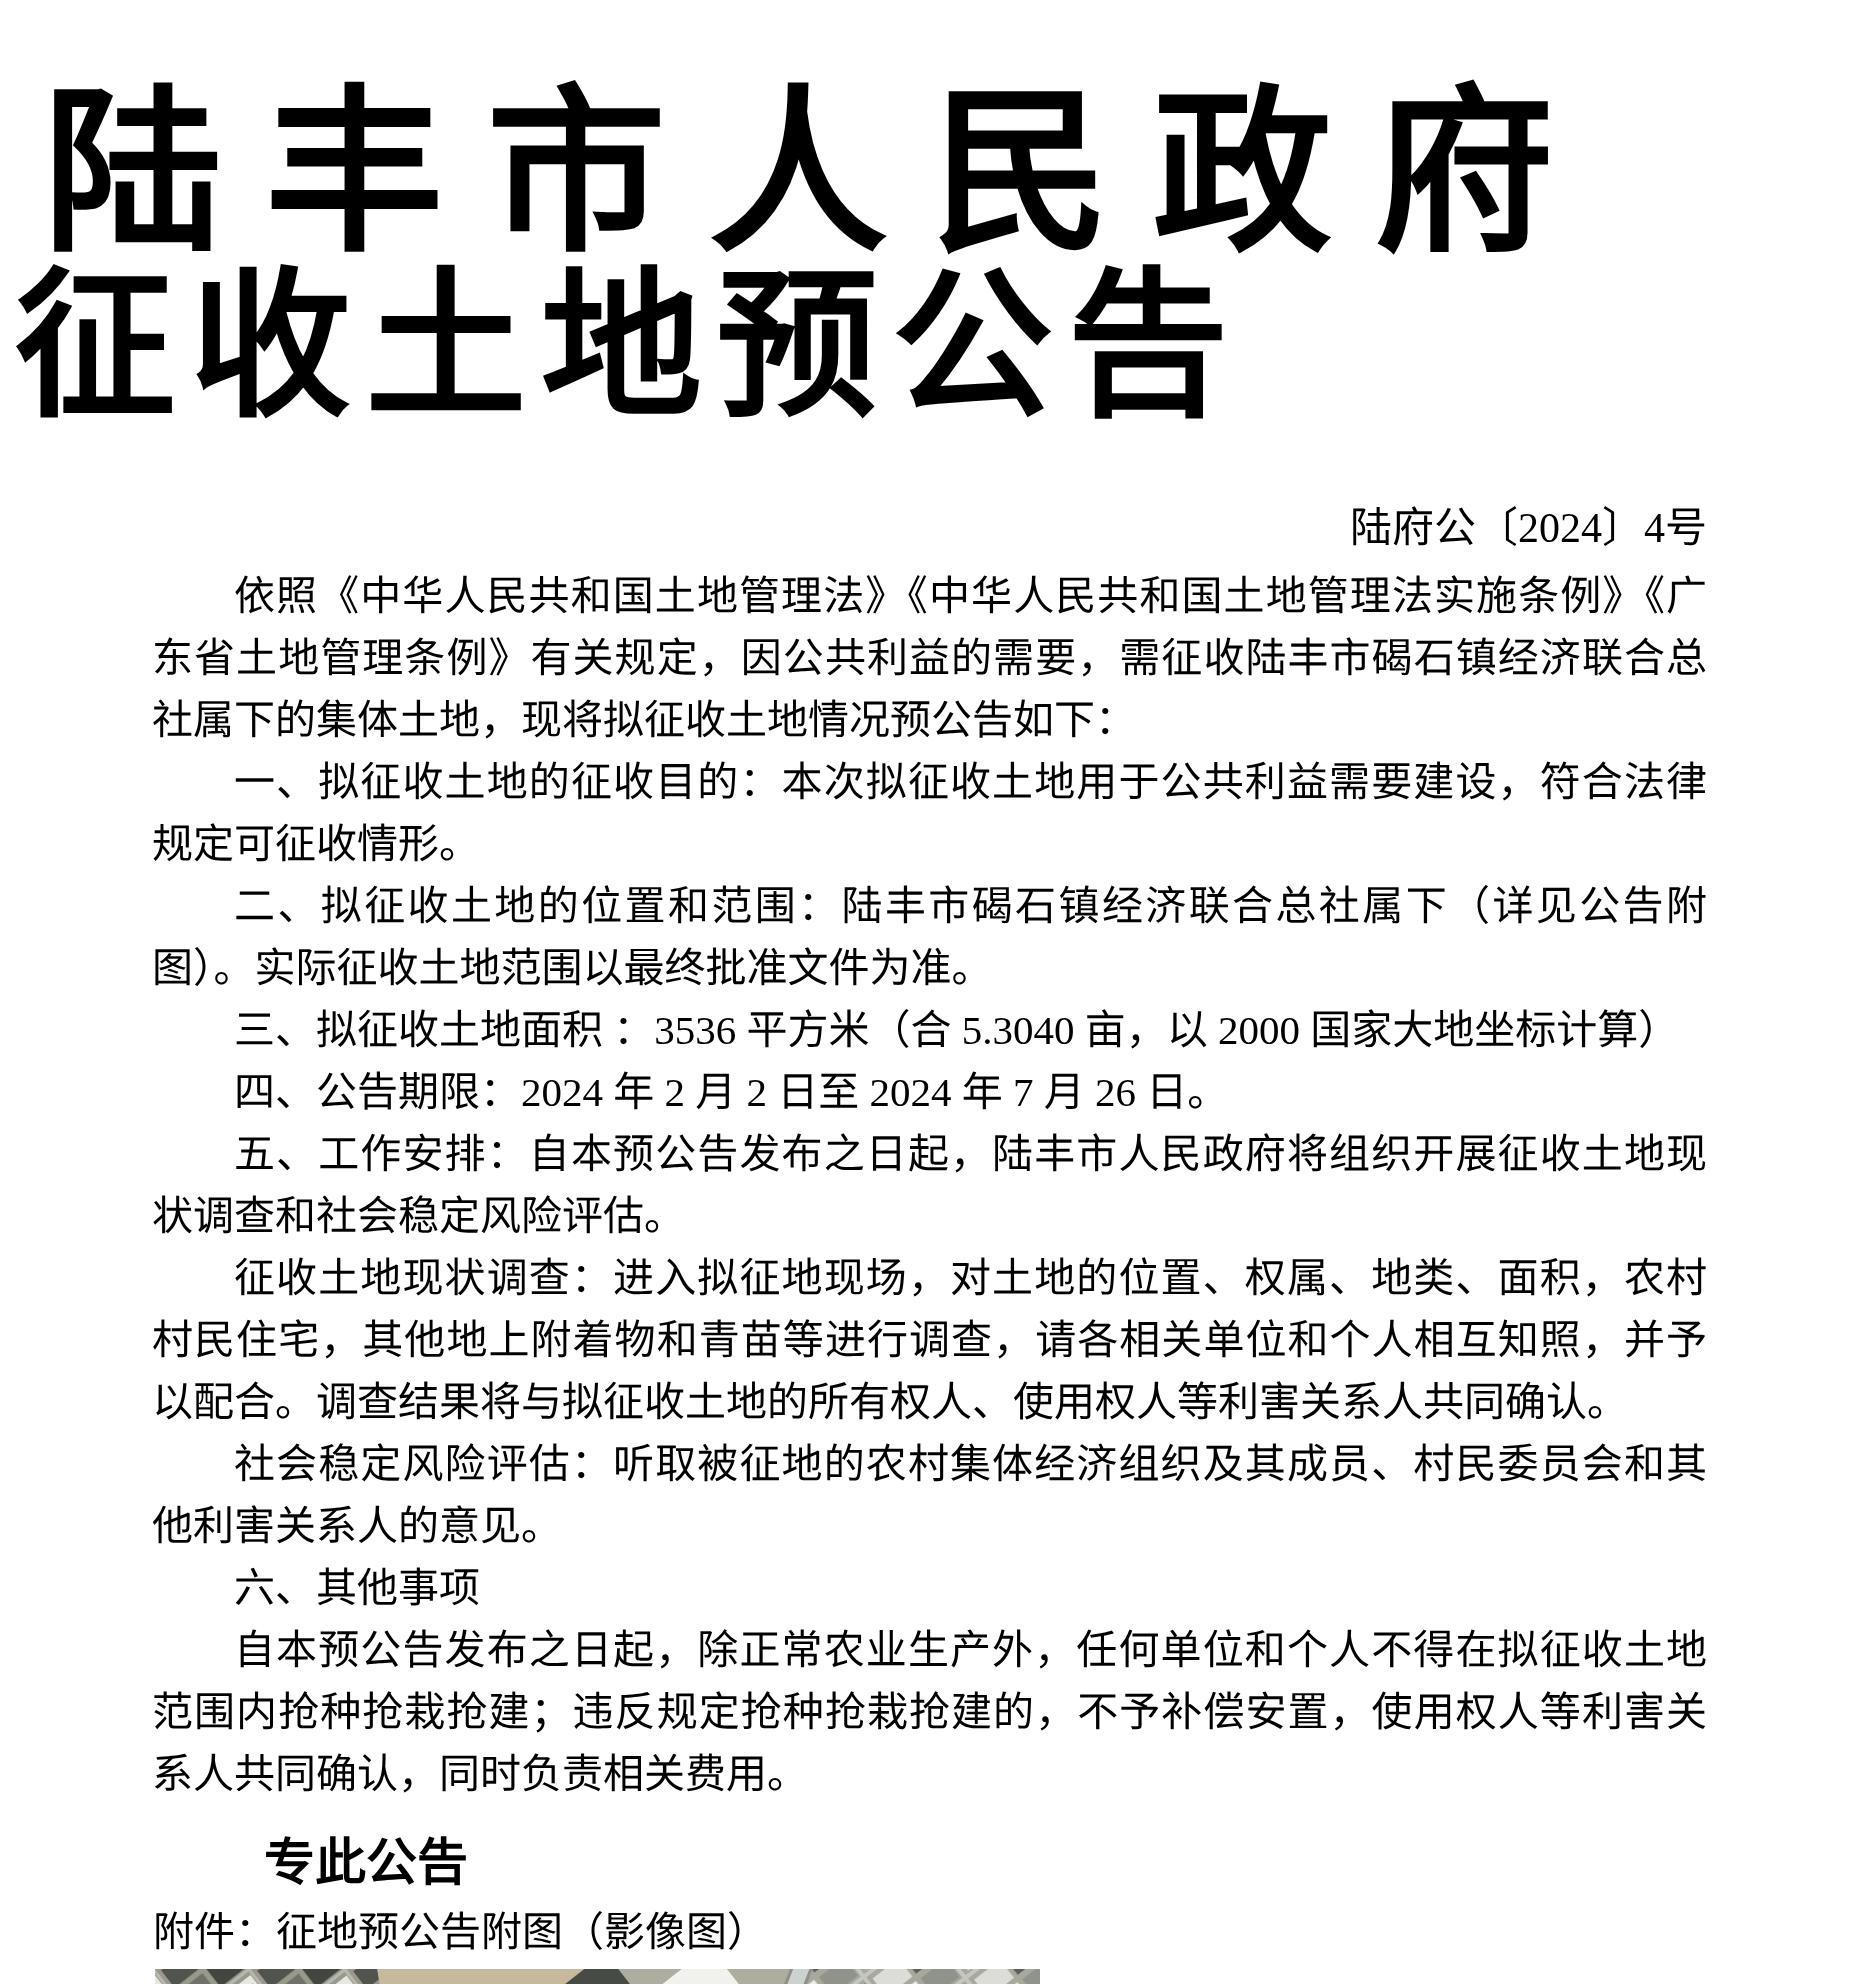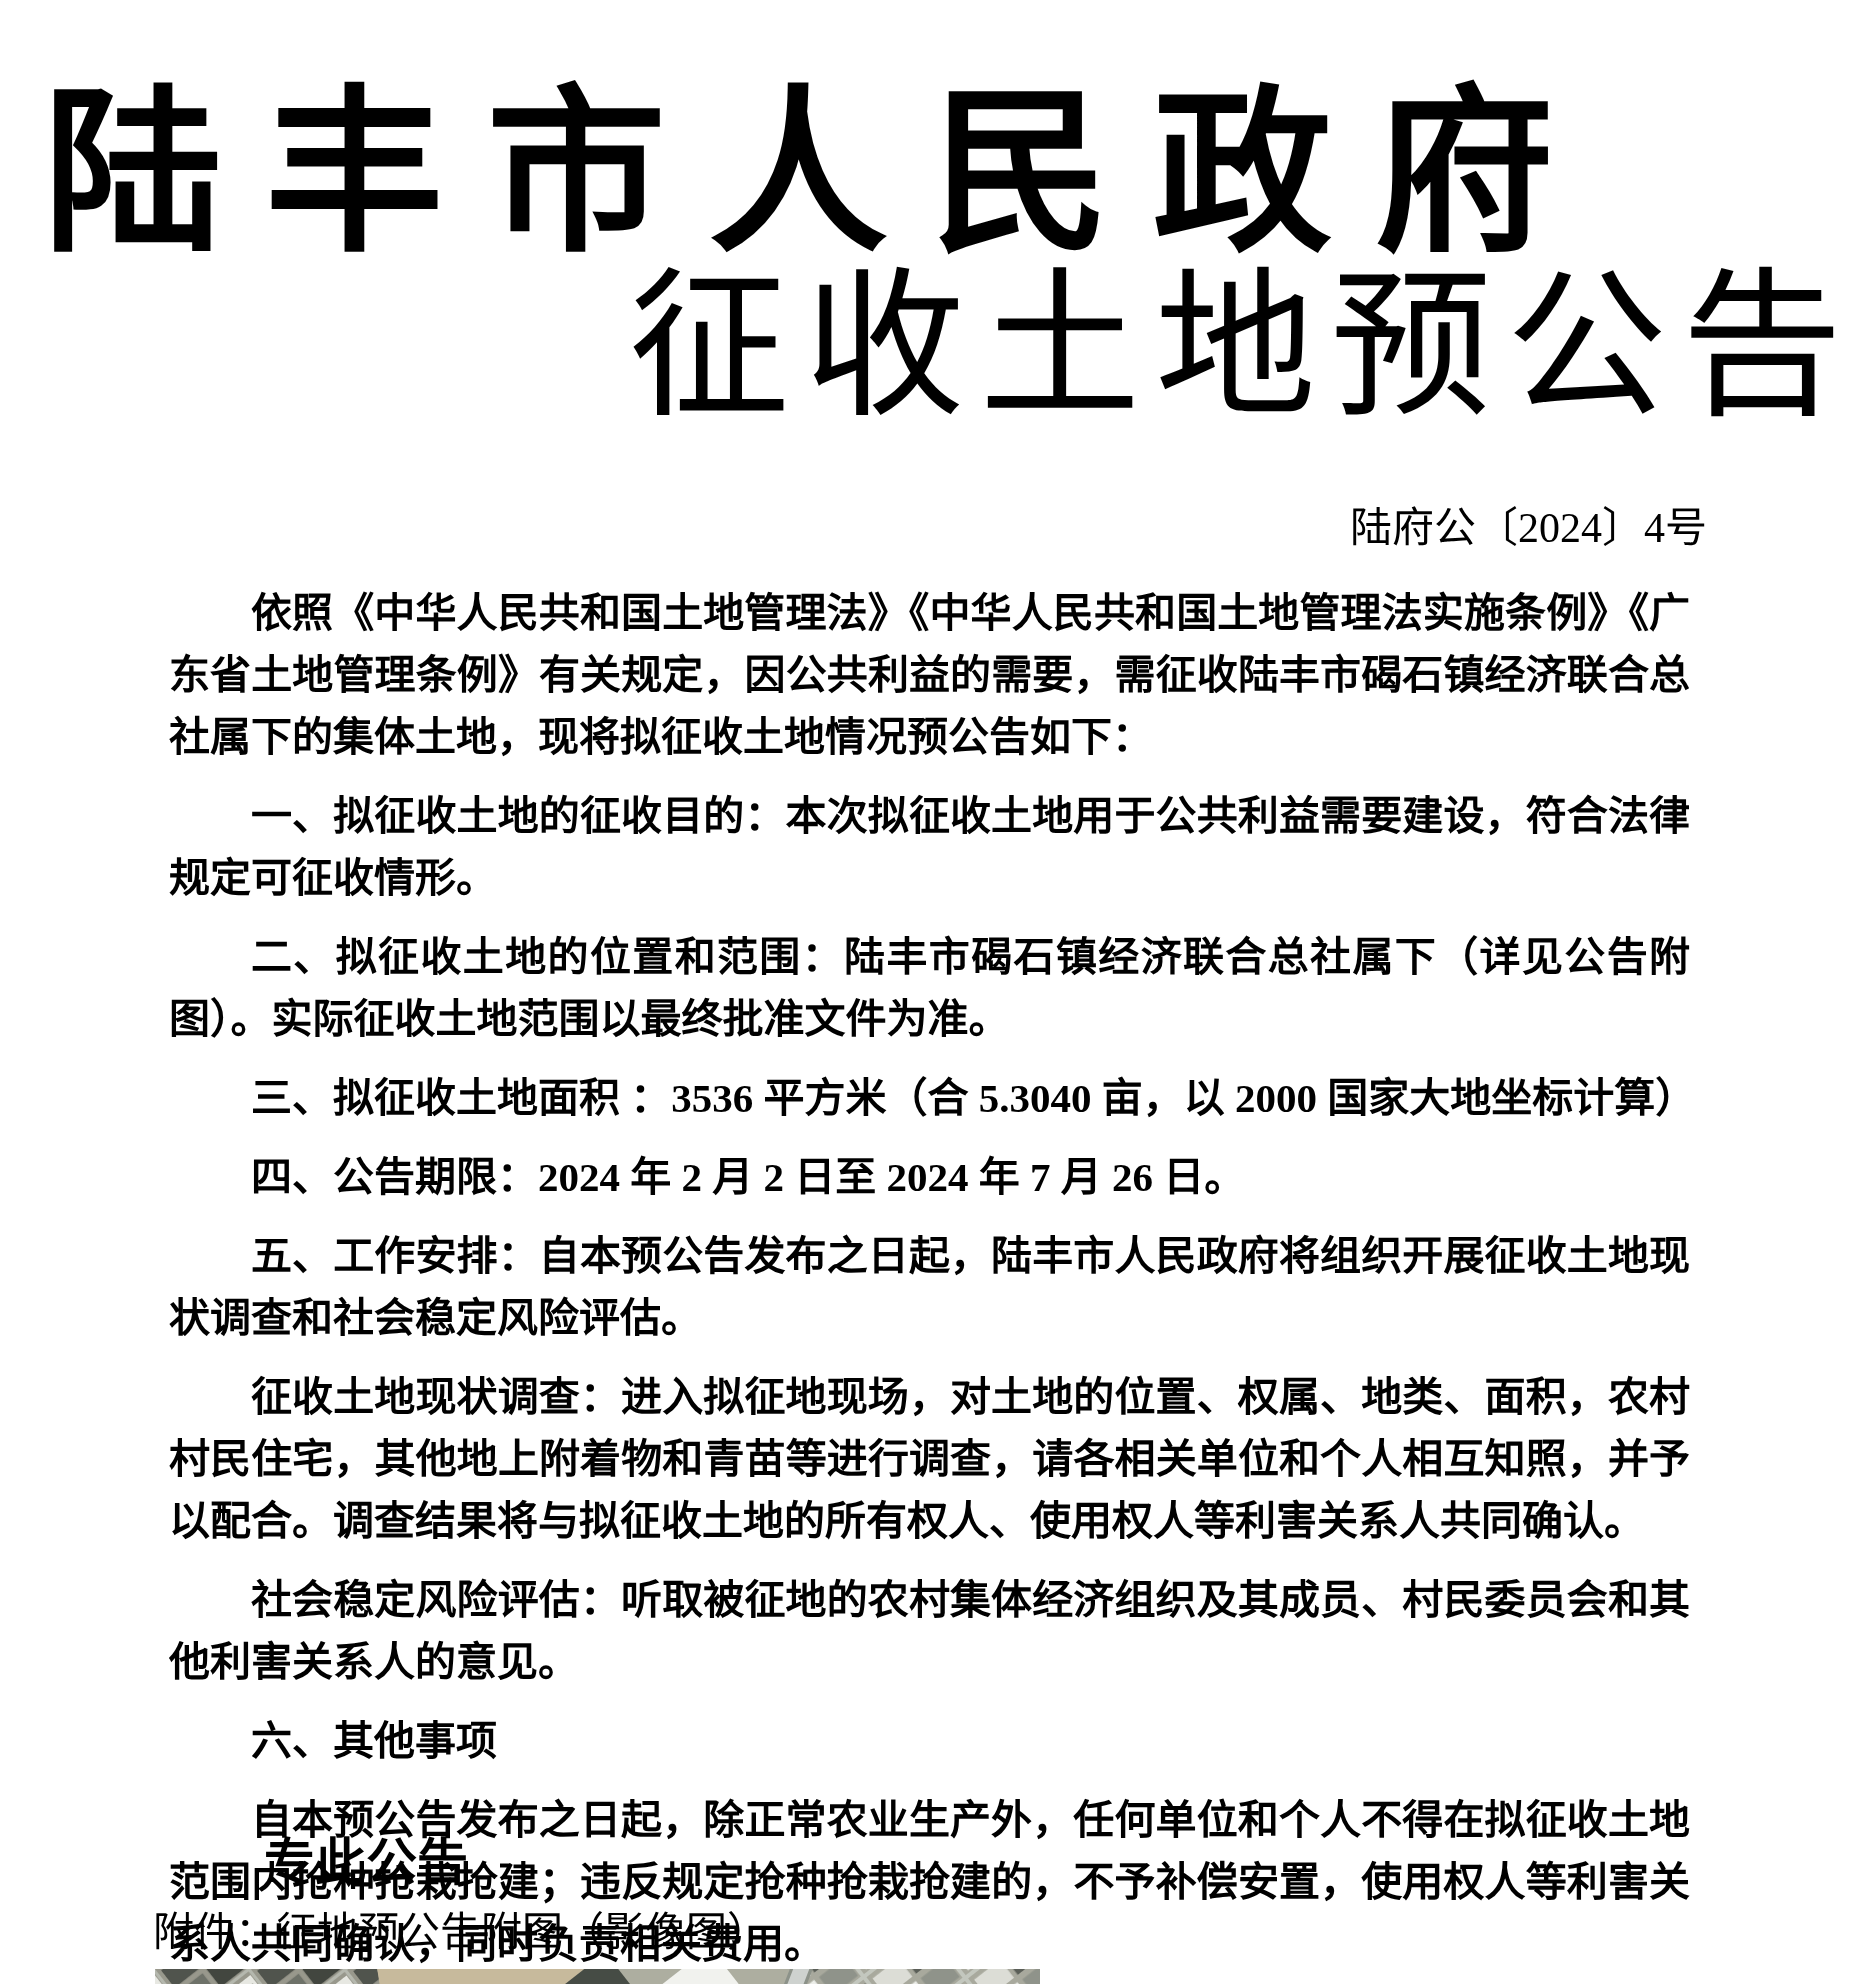--- a/index.html
+++ b/index.html
@@ -13,34 +13,34 @@
     font-family:"Liberation Serif","DejaVu Serif",serif;
   }
   .title1 {
     position:absolute; top:79px; left:0; width:100%;
     text-align:left; white-space:nowrap;
     font-size:179px; line-height:191px; font-weight:bold;
     letter-spacing:.24em; text-indent:.24em;
   }
   .title2 {
     position:absolute; top:265px; left:0; width:100%;
-    text-align:right; white-space:nowrap;
-    font-size:161px; line-height:167px; font-weight:normal;
+    text-align:left; white-space:nowrap;
+    font-size:161px; line-height:167px; font-weight:bold;
     letter-spacing:.09em; text-indent:.09em;
   }
   .doc-number {
     position:absolute; top:501px; left:0; right:150px;
     text-align:right; font-size:42px; line-height:54px;
   }
   .body {
     position:absolute; left:152px; top:565px; width:1555px;
     font-size:41px; line-height:62px;
     text-align:justify; text-justify:inter-ideograph;
   }
-  .body p { margin:17px; padding:0; text-indent:2em;font-weight:bold; }
+  .body p { margin:0; padding:0; text-indent:2em; }
   .closing {
     position:absolute; left:264px; top:1833px;
     font-size:51px; line-height:60px; font-weight:bold;
   }
   .attachment {
     position:absolute; left:153px; top:1906px;
     font-size:41px; line-height:52px;
   }
   .map {
     position:absolute; left:155px; top:1969px;

